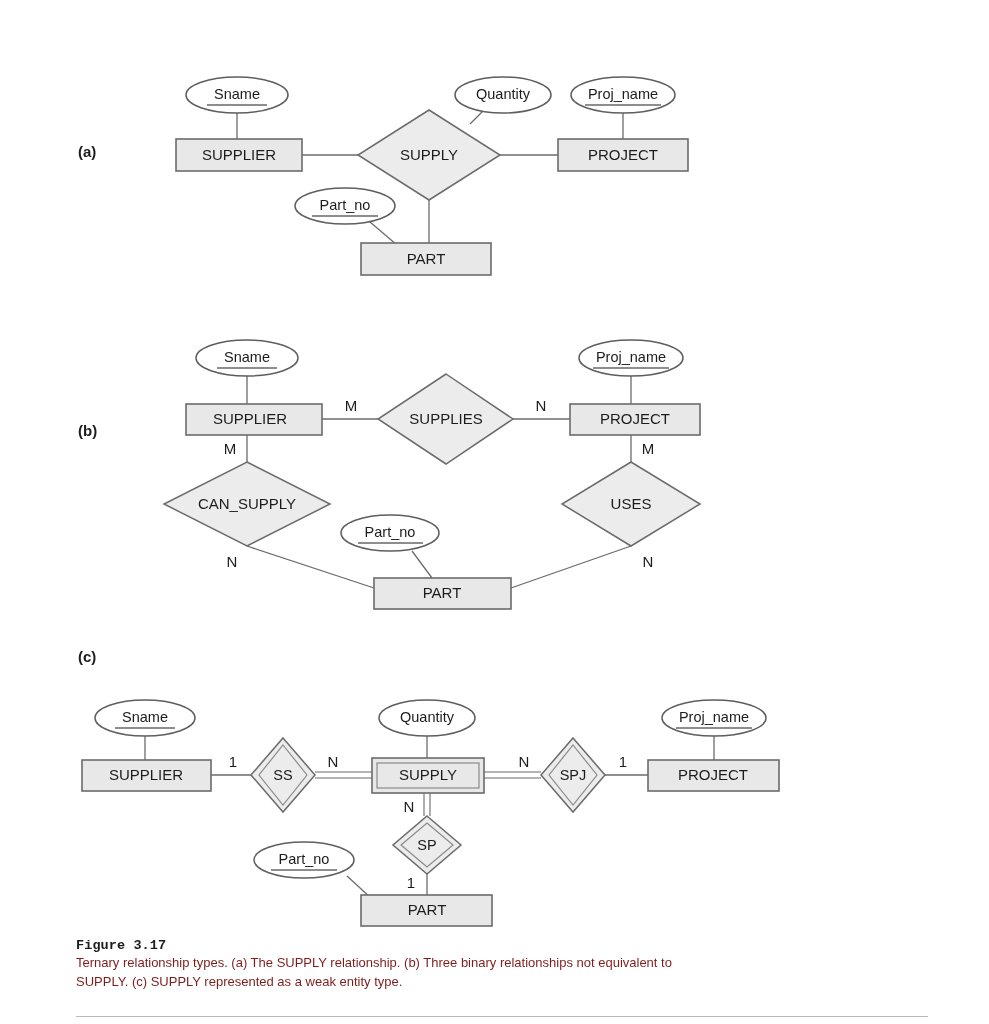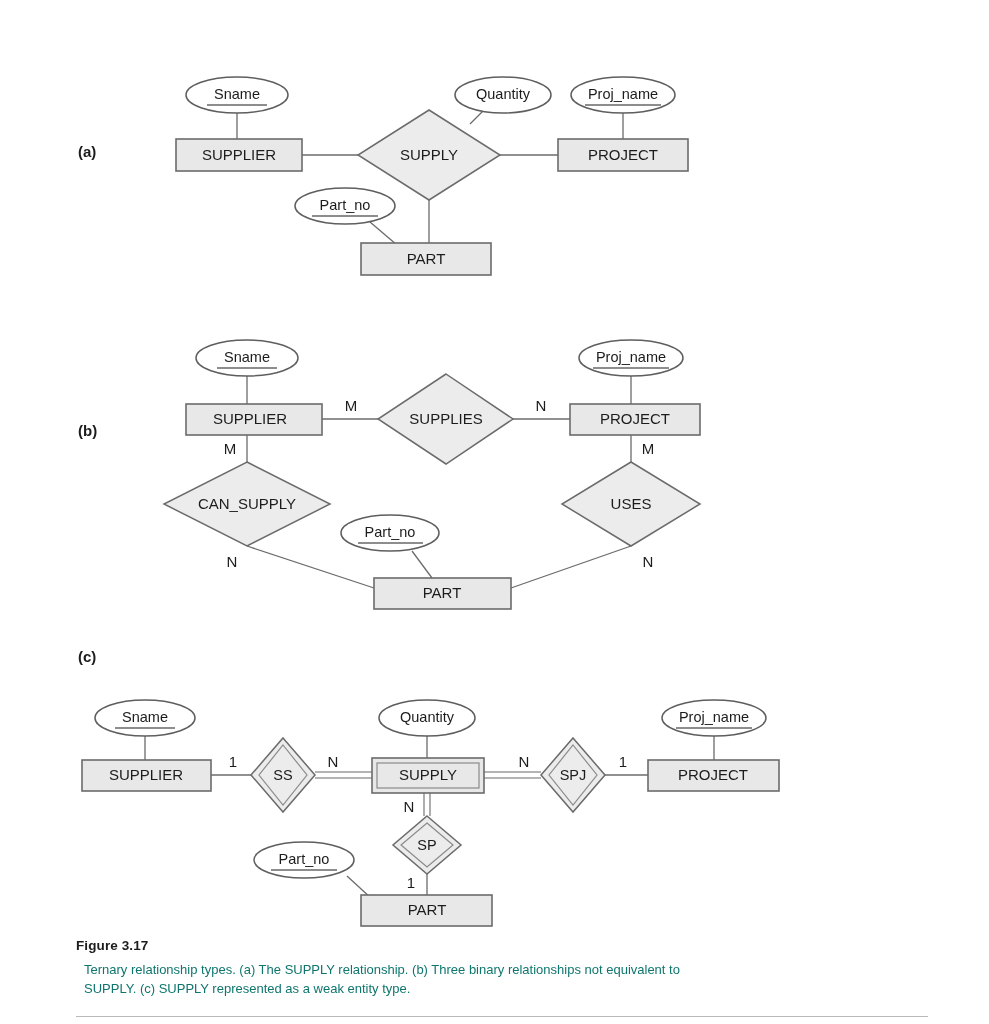--- a/index.html
+++ b/index.html
@@ -104,33 +104,33 @@
     dominant-baseline: middle;
   }
   
   .caption {
     position: absolute;
     left: 76px;
     top: 938px;
     width: 700px;
   }
   .caption-title {
-    font-family: Liberation Sans, sans-serif;
+    font-family: Liberation Mono, monospace;
     font-size: 13.5px;
     font-weight: bold;
     color: #1c1c1c;
     margin: 0 0 1px 0;
     letter-spacing: 0.1px;
   }
   .caption-body {
     font-family: "Liberation Sans", sans-serif;
     font-size: 13px;
-    color: #0f766e;
+    color: #7f1d1d;
     line-height: 1.45;
-    margin: 8px;
+    margin: 0;
     max-width: 640px;
   }
   .bottom-rule {
     position: absolute;
     left: 76px;
     top: 1016px;
     width: 852px;
     height: 1px;
     background: #b9b9b9;
   }

